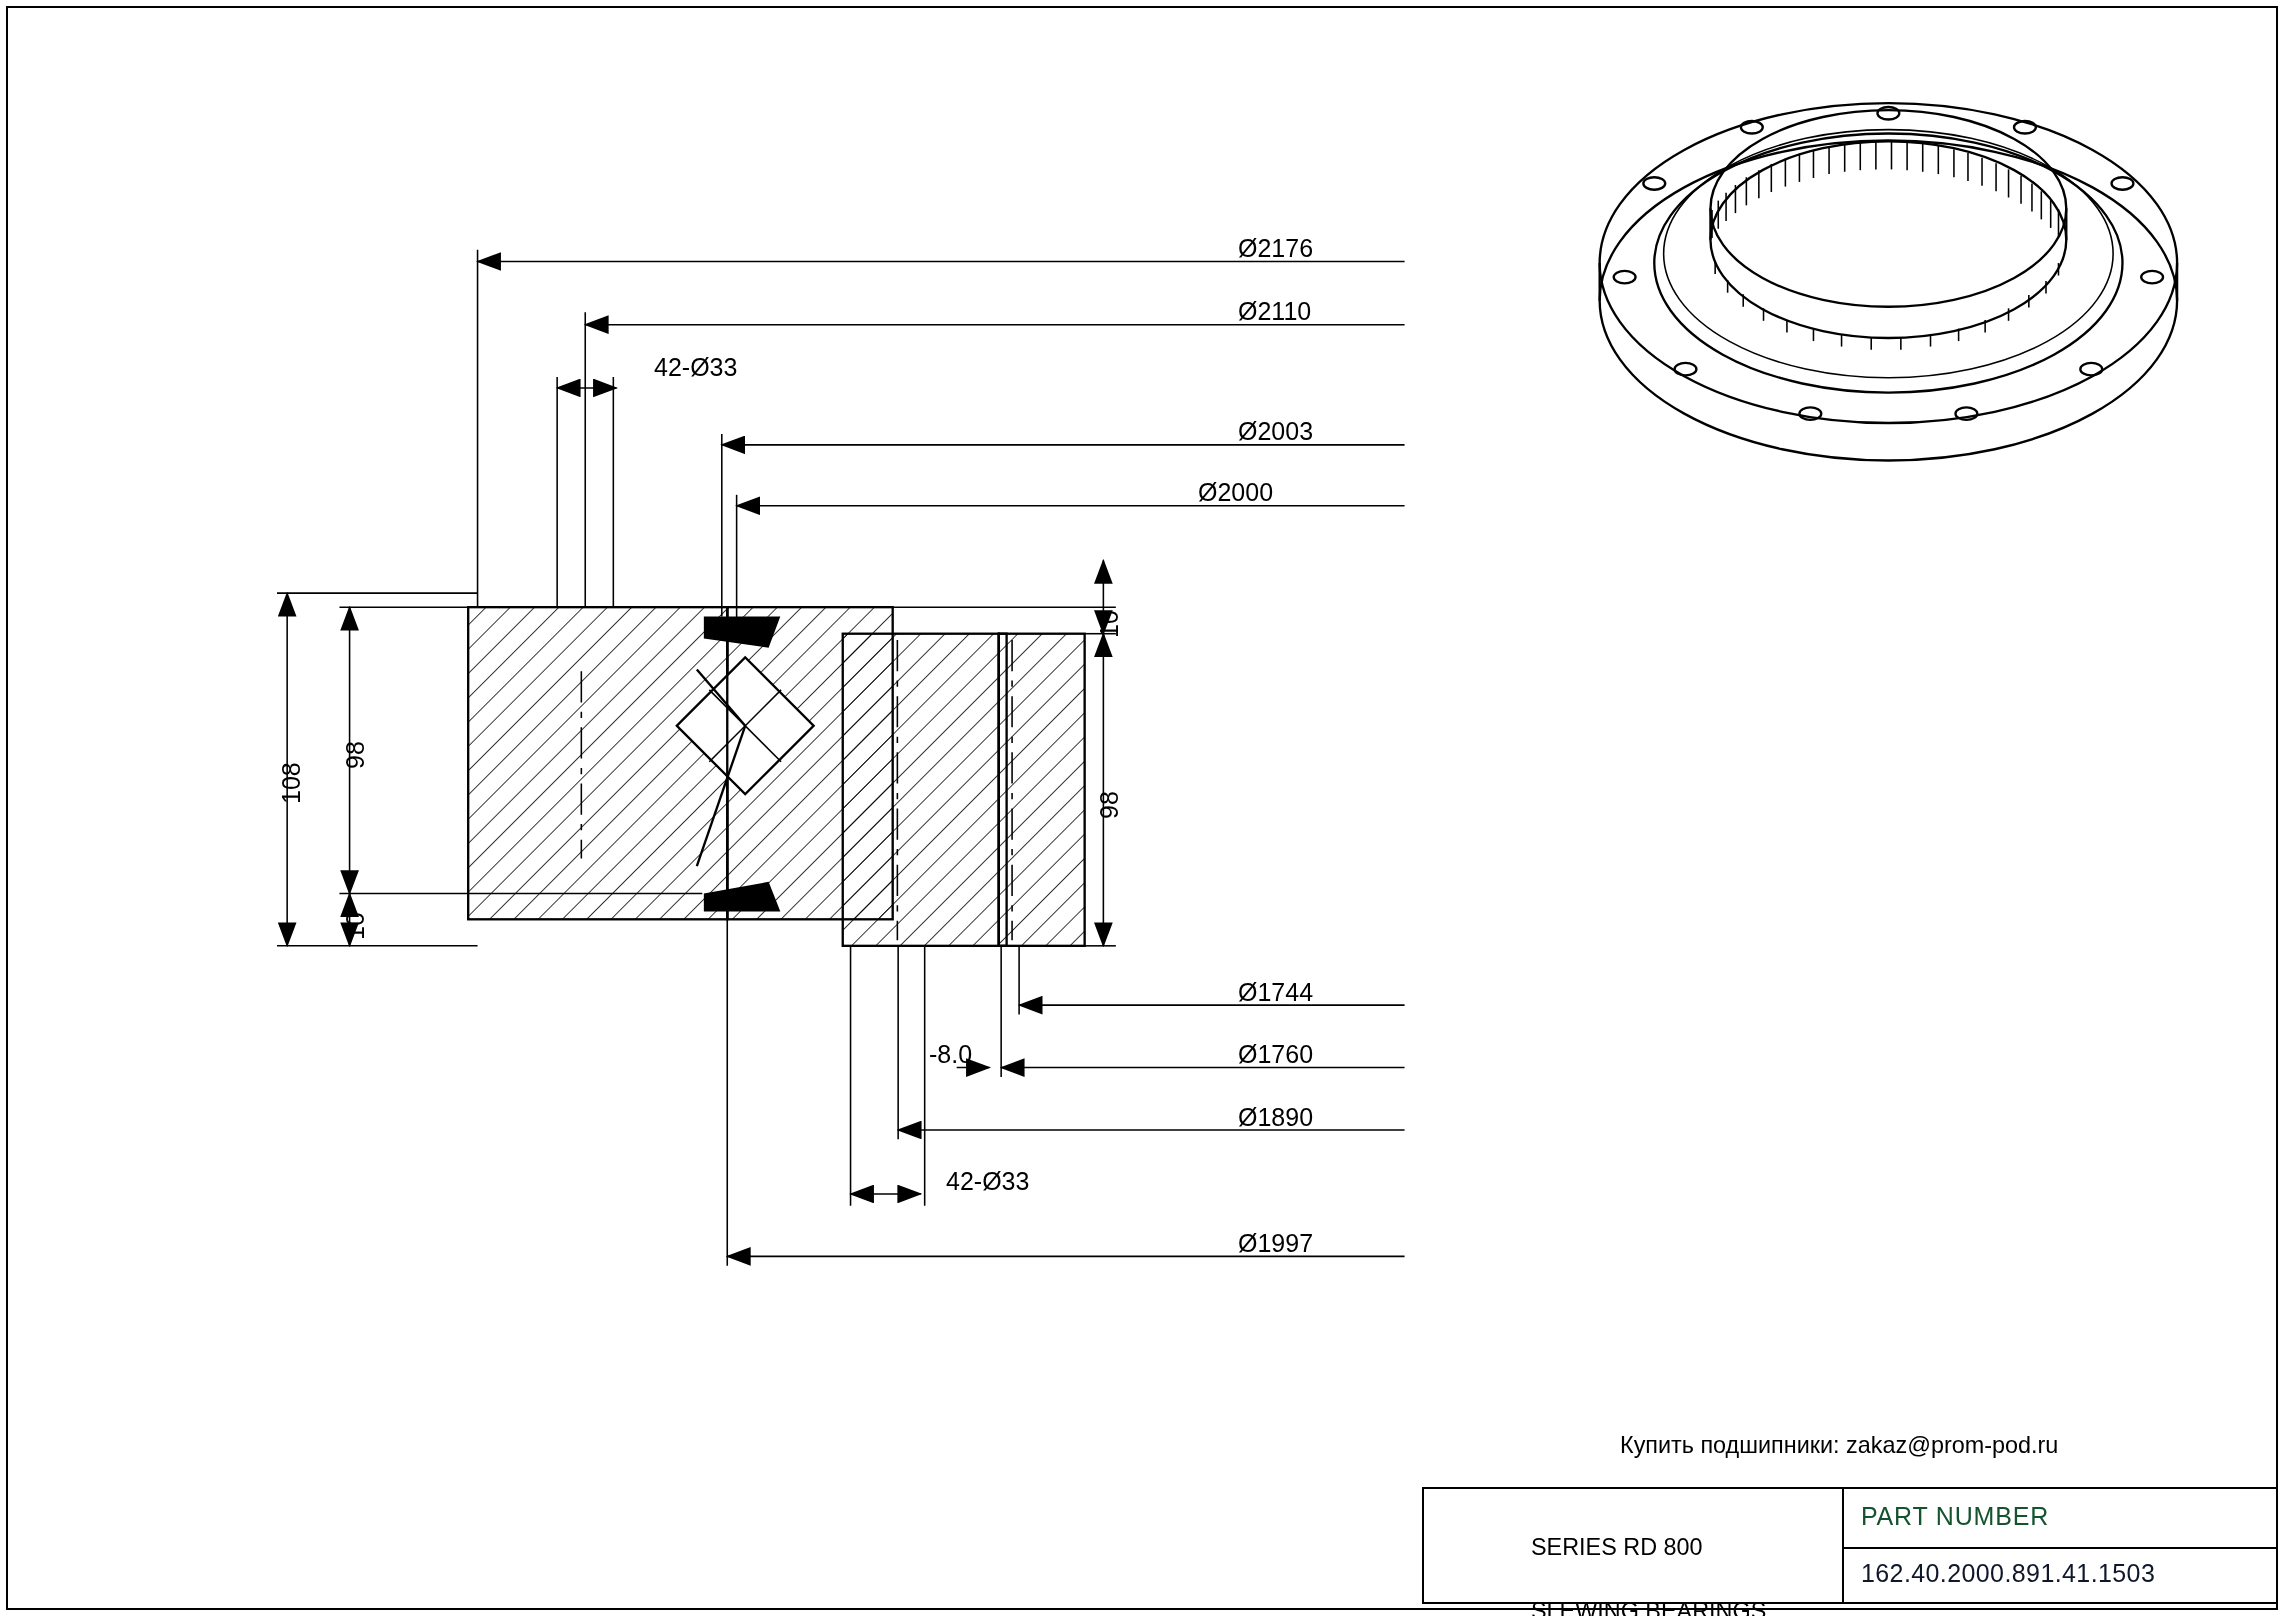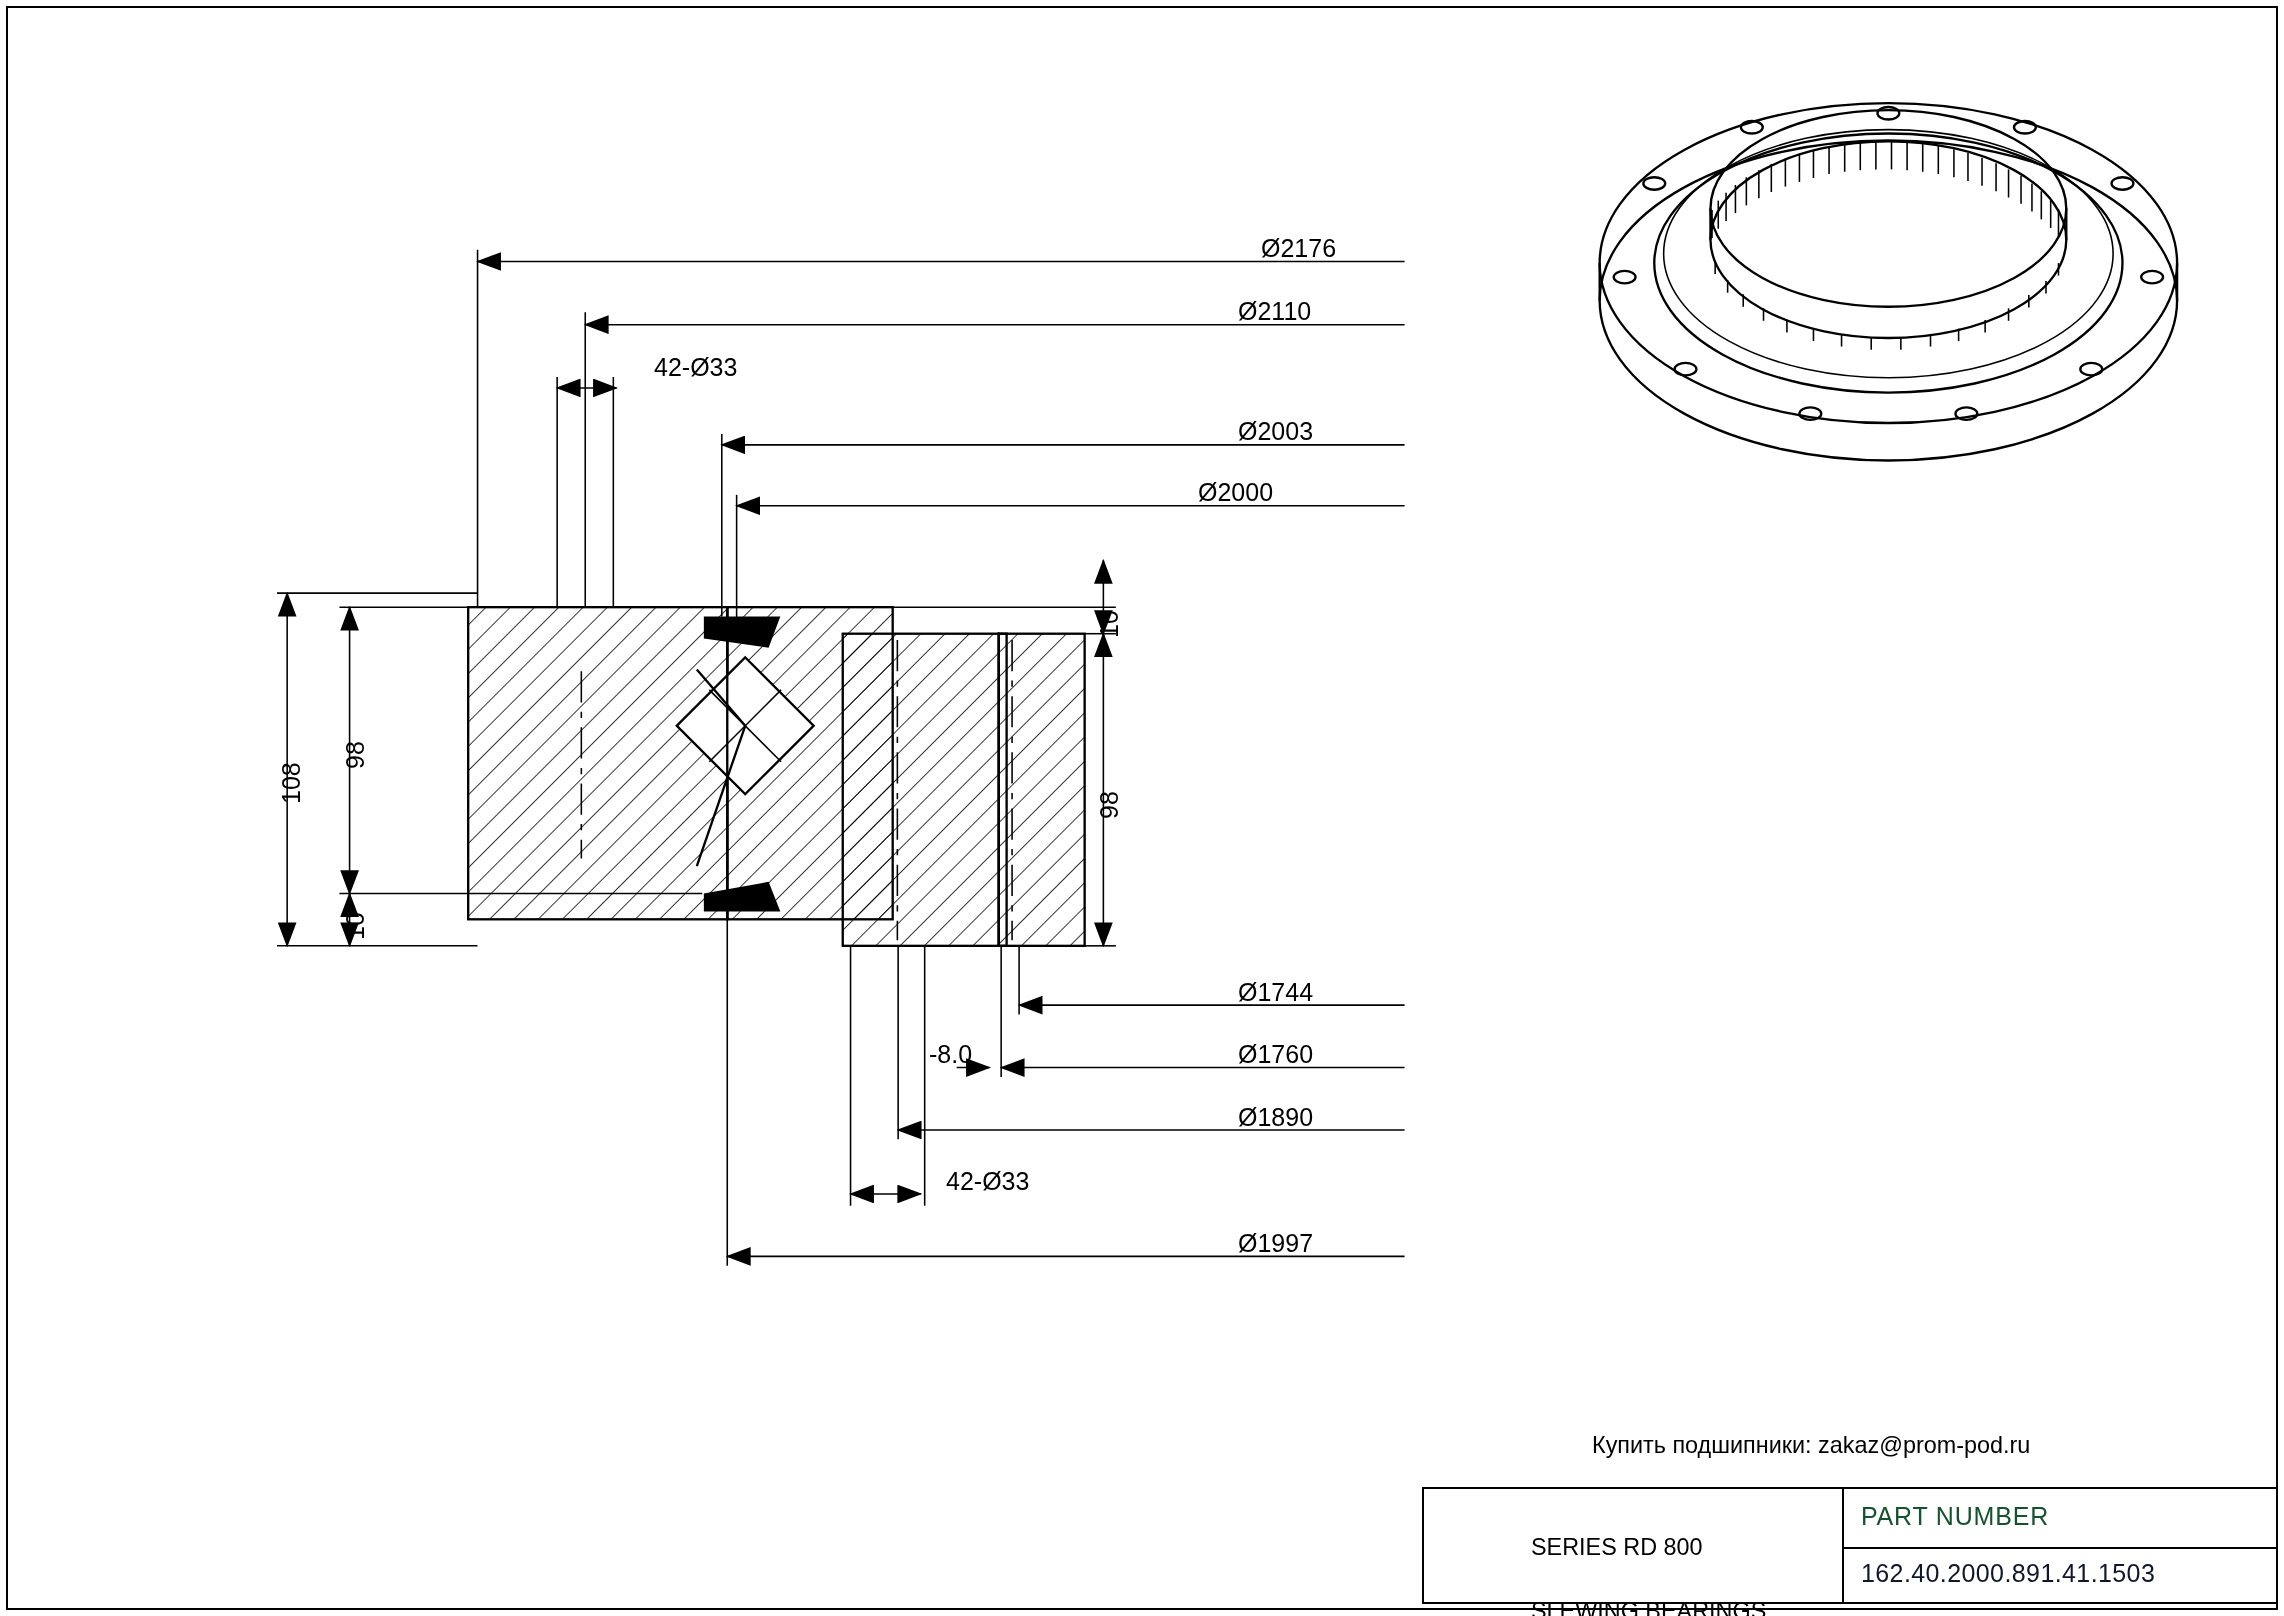--- a/index.html
+++ b/index.html
@@ -7,21 +7,21 @@
   #page{position:relative;width:2284px;height:1617px;background:#fff;overflow:hidden;}
   .frame{position:absolute;left:6.2px;top:6.2px;width:2272px;height:1604px;border:2.3px solid #000;box-sizing:border-box;}
   .dim-label{position:absolute;font-size:25px;color:#000;white-space:nowrap;}
   .dim-label.v{transform-origin:left top;}
   .line{position:absolute;background:#000;}
   .hline{height:1.6px;}
   .vline{width:1.6px;}
   svg{position:absolute;left:0;top:0;overflow:visible;}
   .tb{position:absolute;border:2.3px solid #000;box-sizing:border-box;}
   .tb-text{position:absolute;font-size:23.4px;color:#000;white-space:nowrap;margin-top:28px;}
-  .email{position:absolute;font-size:23.4px;color:#000;white-space:nowrap;}
+  .email{position:absolute;font-size:23.4px;color:#000;white-space:nowrap;margin-left:28px;}
   .pn{position:absolute;font-size:25px;color:#0f172a;white-space:nowrap;letter-spacing:0.4px;}
   .hdr{position:absolute;font-size:25px;color:#14532d;white-space:nowrap;letter-spacing:0.8px;}
 </style>
 </head>
 <body>
 
 <div id="page">
   <div class="frame"></div>
 
   <svg width="2284" height="1617" viewBox="0 0 2927 2072">
@@ -208,21 +208,21 @@
         <ellipse cx="-338" cy="0" rx="14" ry="8"></ellipse>
         <ellipse cx="338" cy="0" rx="14" ry="8"></ellipse>
         <ellipse cx="-260" cy="118" rx="14" ry="8"></ellipse>
         <ellipse cx="260" cy="118" rx="14" ry="8"></ellipse>
         <ellipse cx="-100" cy="175" rx="14" ry="8"></ellipse>
         <ellipse cx="100" cy="175" rx="14" ry="8"></ellipse>
       </g>
     </g>
   </svg>
 
-  <div class="dim-label" style="left:1238px;top:234px;margin-left:23px;">Ø2176</div>
+  <div class="dim-label" style="left:1238px;top:234px;">Ø2176</div>
   <div class="dim-label" style="left:1238px;top:297px;">Ø2110</div>
   <div class="dim-label" style="left:654px;top:353px;">42-Ø33</div>
   <div class="dim-label" style="left:1238px;top:417px;">Ø2003</div>
   <div class="dim-label" style="left:1198px;top:478px;">Ø2000</div>
 
   <div class="dim-label" style="left:1238px;top:978px;">Ø1744</div>
   <div class="dim-label" style="left:1238px;top:1040px;">Ø1760</div>
   <div class="dim-label" style="left:1238px;top:1103px;">Ø1890</div>
   <div class="dim-label" style="left:946px;top:1167px;">42-Ø33</div>
   <div class="dim-label" style="left:1238px;top:1229px;">Ø1997</div>

